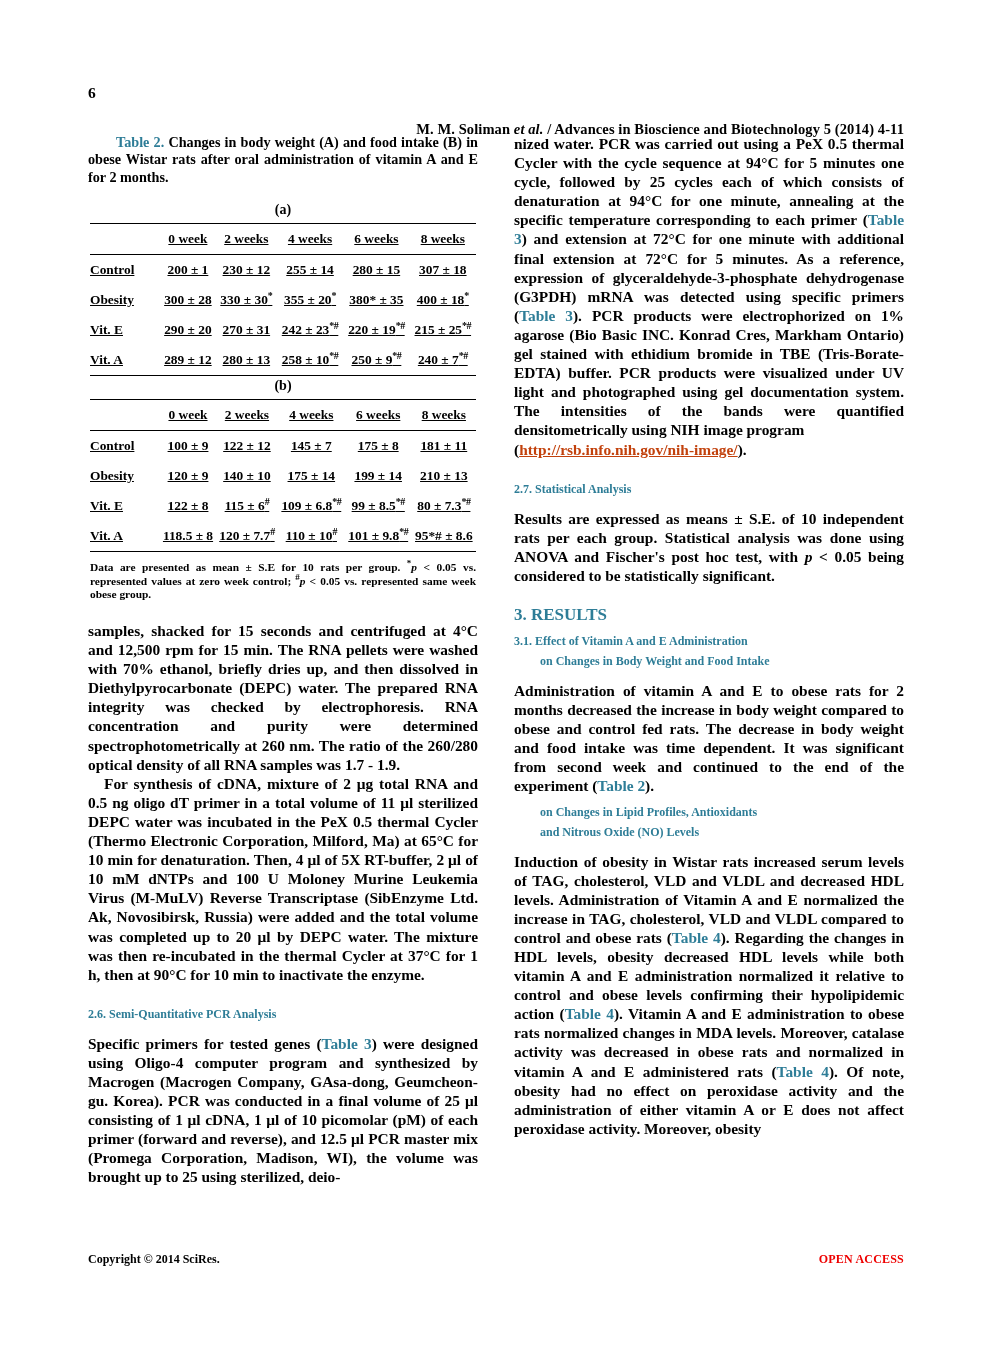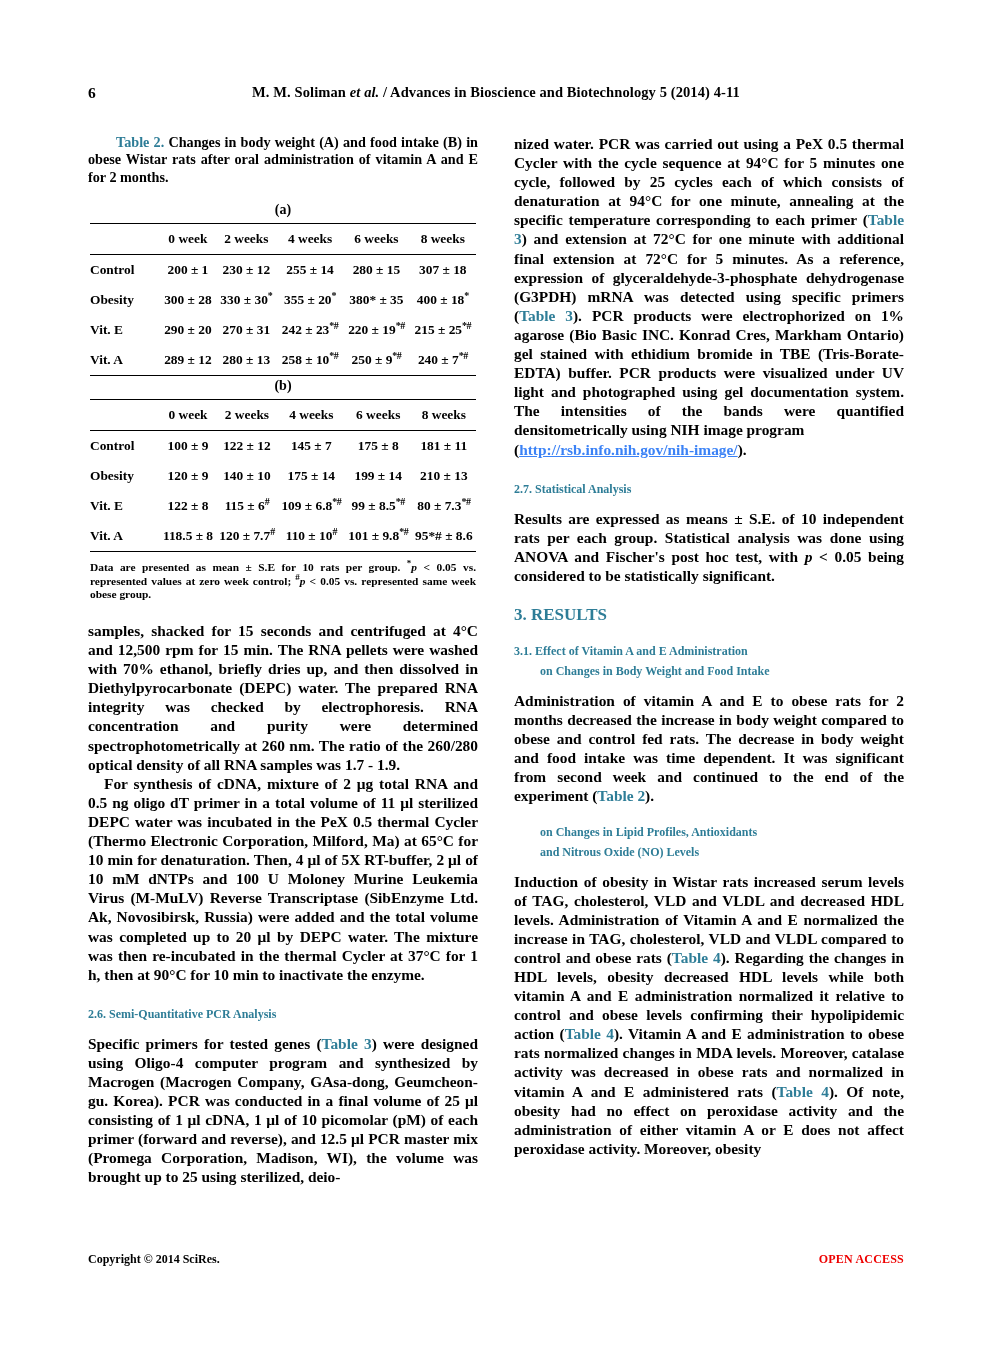--- a/index.html
+++ b/index.html
@@ -36,24 +36,25 @@
     letter-spacing: 0.1px;
   }
   .running-head .folio {
     position: absolute;
     left: 0;
     top: 0;
     font-weight: bold;
     font-size: 15.5px;
   }
   .running-head .citation {
-    text-align: center;
+    text-align: right;
     width: 100%;
     display: block;
     white-space: nowrap;
+    margin-top: 37px;
   }
   .running-head .citation i { font-style: italic; }
 
   
   .columns {
     position: absolute;
     top: 134px;
     left: 88px;
     width: 816px;
   }
@@ -74,21 +75,21 @@
     font-weight: bold;
     hyphens: none;
   }
   p.body + p.body { text-indent: 16px; }
   .noindent { text-indent: 0 !important; }
 
   .accent { color: #2e7d97; }
   .ital { font-style: italic; }
 
   a.url {
-    color: #3b82f6;
+    color: #c2410c;
     text-decoration: underline;
     font-weight: bold;
     word-break: break-all;
   }
 
   
   .table-caption {
     font-size: 14.2px;
     line-height: 17.4px;
     font-weight: bold;
@@ -111,20 +112,21 @@
     font-size: 13.4px;
     font-weight: bold;
   }
   table.data th, table.data td {
     padding: 0;
     text-align: center;
     vertical-align: middle;
     white-space: nowrap;
     height: 30px;
     font-weight: bold;
+    text-decoration: underline;
   }
   table.data thead th {
     height: 30px;
     font-size: 13.4px;
   }
   table.data td.rowhead, table.data th.rowhead {
     text-align: left;
     padding-right: 8px;
     width: 62px;
     font-size: 13.4px;
@@ -153,21 +155,21 @@
   
   h2.sec {
     color: #2e7d97;
     font-size: 12px;
     line-height: 20px;
     font-weight: bold;
     margin: 20px 0 10px 0;
   }
   h2.sec.major { font-size: 17px; margin-bottom: 6px; }
   h2.sec.sub {
-    margin-top: 16px;
+    margin-top: 6px;
     text-indent: 0;
   }
   h2.sec .cont { display: block; padding-left: 26px; }
   .spacer-md { height: 19px; }
 
   
   .footer {
     position: absolute;
     left: 88px;
     right: 88px;

